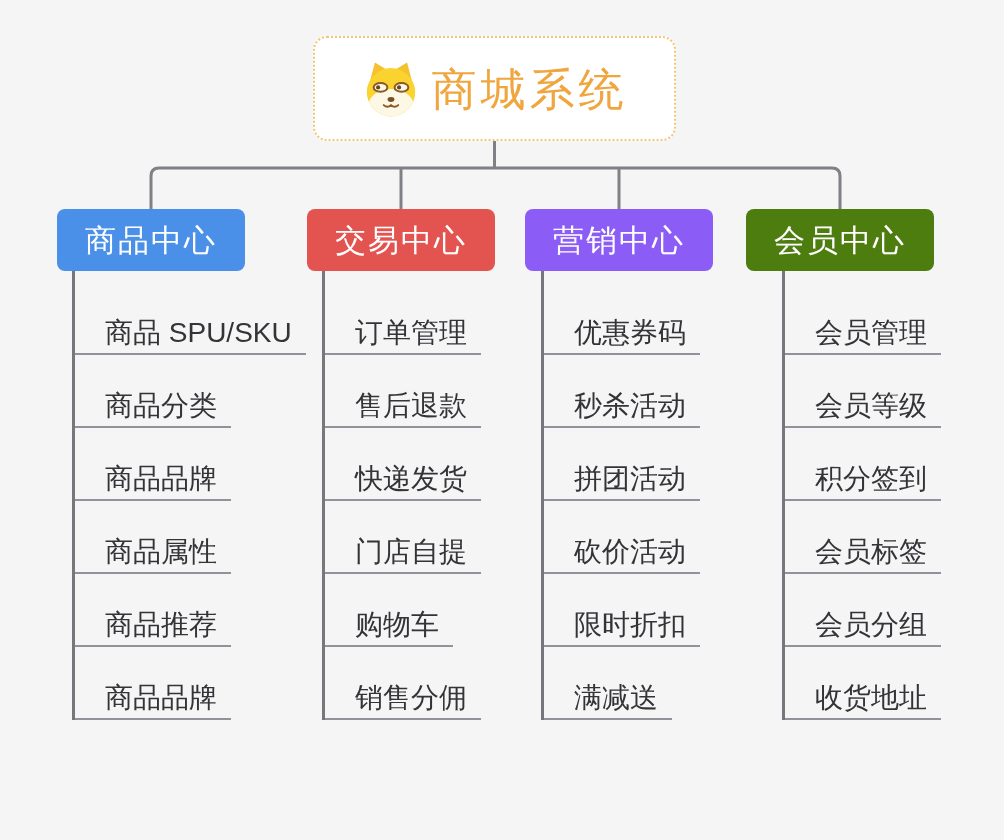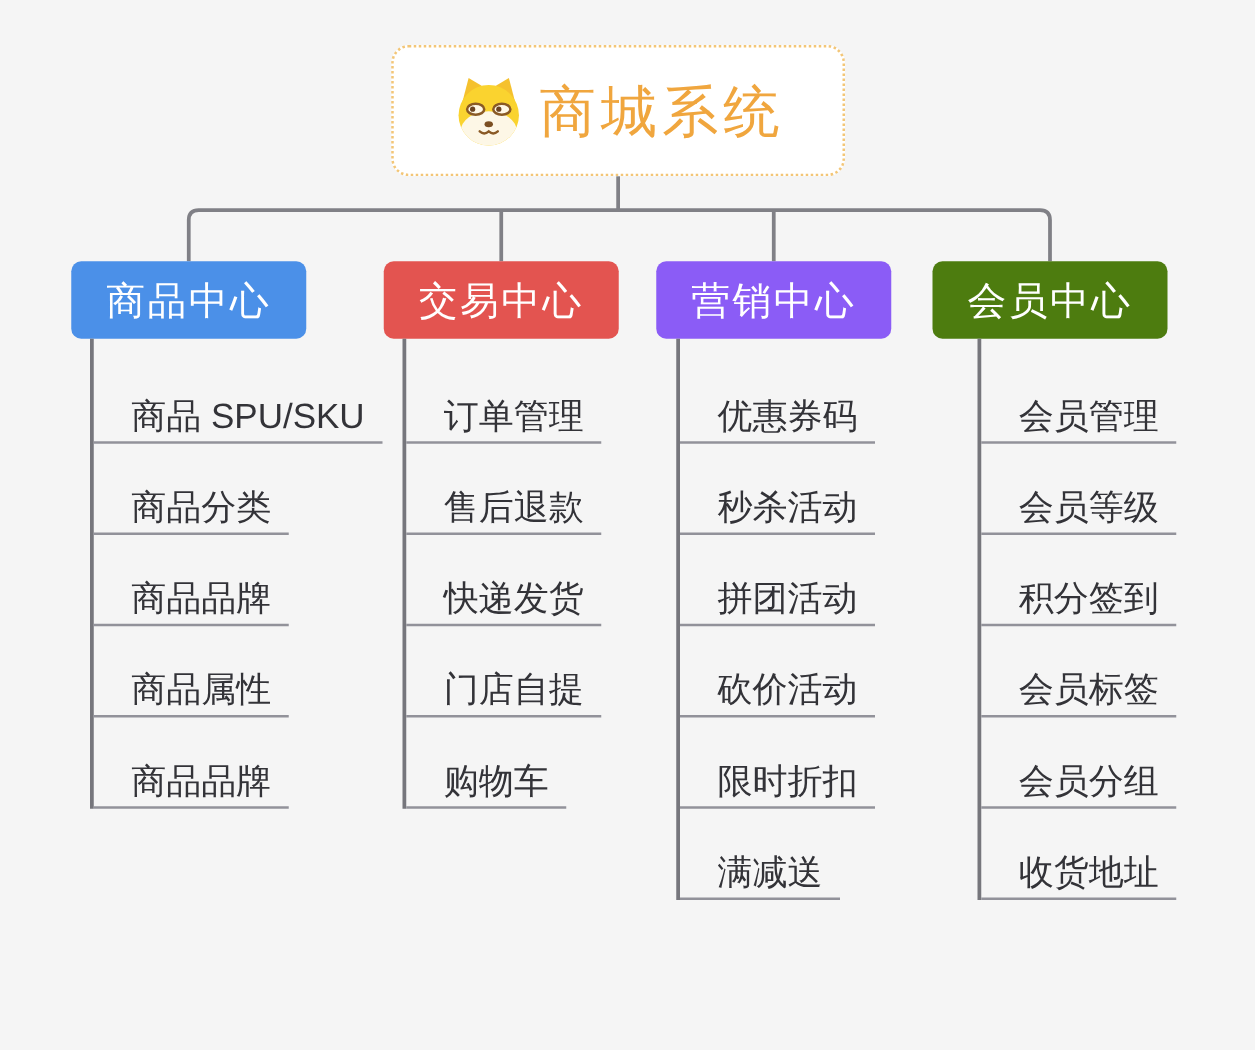--- a/index.html
+++ b/index.html
@@ -129,20 +129,23 @@
     <li class="leaf">
         <span class="leaf-label">商品分类</span>
       </li>
     <li class="leaf">
         <span class="leaf-label">商品品牌</span>
       </li>
     <li class="leaf">
         <span class="leaf-label">商品属性</span>
       </li>
     <li class="leaf">
+        <span class="leaf-label">商品推荐</span>
+      </li>
+    <li class="leaf">
         <span class="leaf-label">商品品牌</span>
       </li>
   </ul>
 
   <div class="branch-node b1" style="background-color: rgb(227, 84, 80);">
     <span class="branch-label">交易中心</span>
   </div>
   <ul class="leaf-list l1">
     <li class="leaf first">
         <span class="leaf-label">订单管理</span>
@@ -152,20 +155,23 @@
       </li>
     <li class="leaf">
         <span class="leaf-label">快递发货</span>
       </li>
     <li class="leaf">
         <span class="leaf-label">门店自提</span>
       </li>
     <li class="leaf">
         <span class="leaf-label">购物车</span>
       </li>
+    <li class="leaf">
+        <span class="leaf-label">销售分佣</span>
+      </li>
   </ul>
 
   <div class="branch-node b2" style="background-color: #8b5cf6;">
     <span class="branch-label">营销中心</span>
   </div>
   <ul class="leaf-list l2">
     <li class="leaf first">
         <span class="leaf-label">优惠券码</span>
       </li>
     <li class="leaf">

